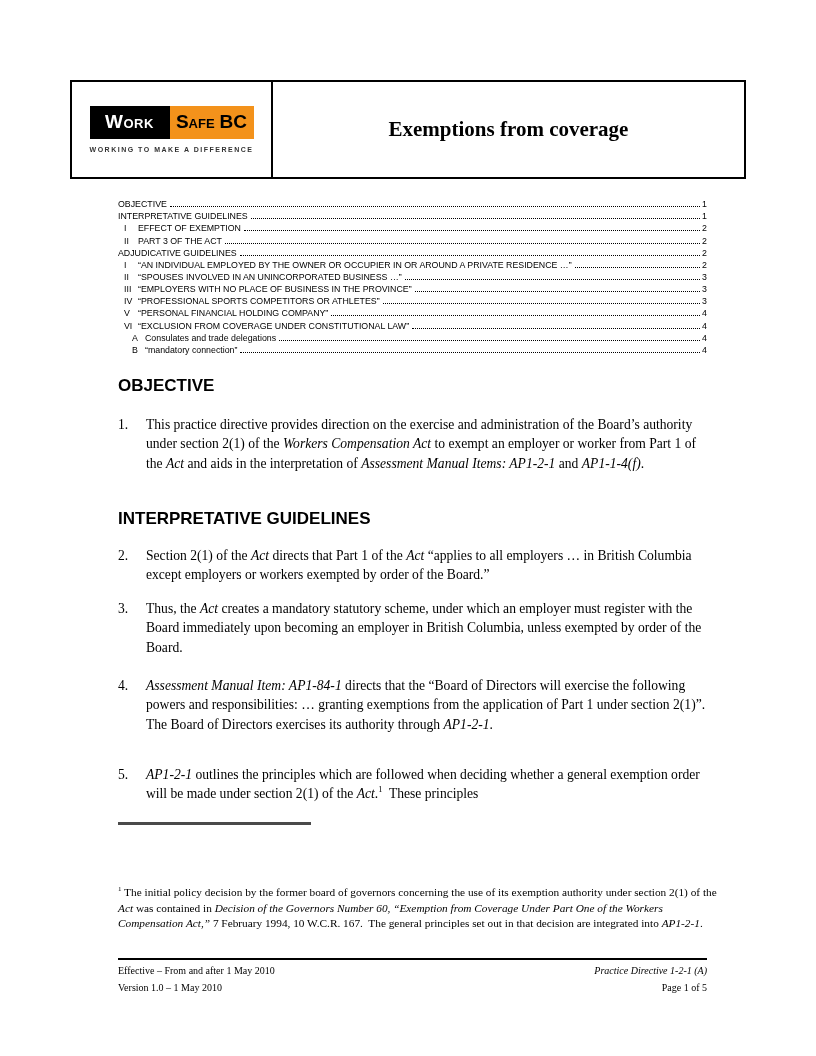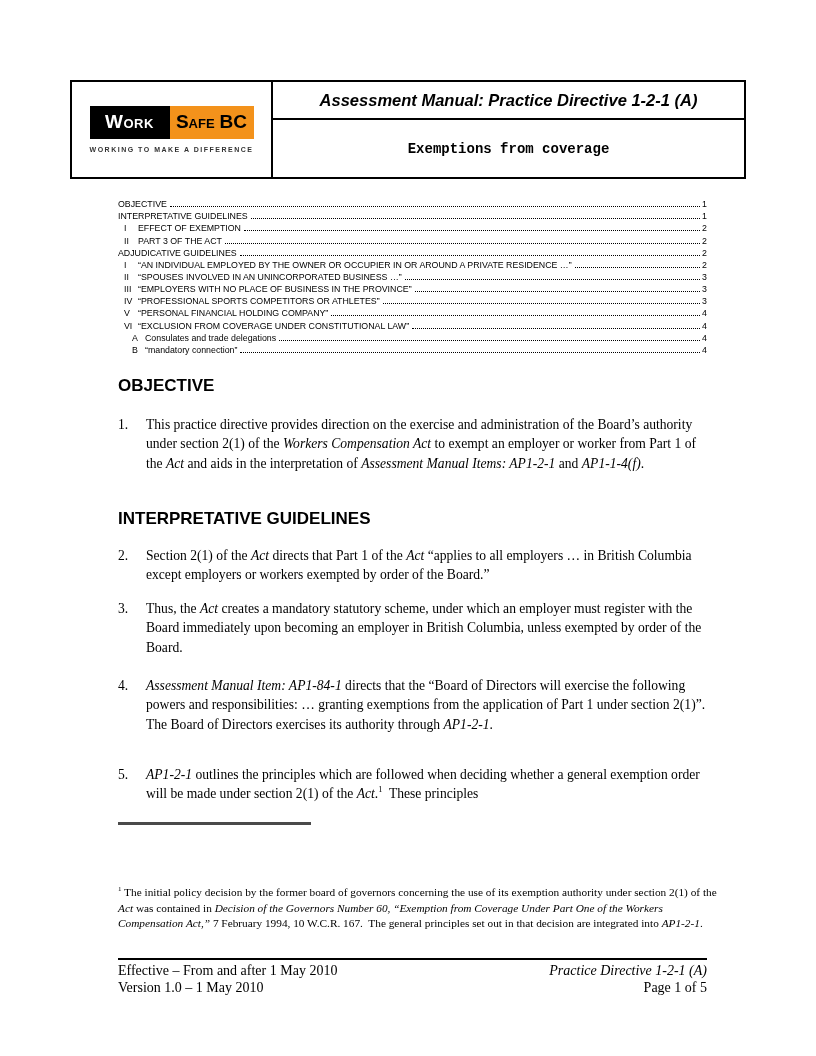--- a/index.html
+++ b/index.html
@@ -41,22 +41,22 @@
   }
   .header-right { flex:1; display:flex; flex-direction:column; }
   .header-title-cell {
     height:38px; border-bottom:2px solid #000;
     display:flex; align-items:center; justify-content:center;
     font-family:"Liberation Sans","DejaVu Sans",sans-serif;
     font-style:italic; font-weight:bold; font-size:16.5px;
   }
   .header-subtitle-cell {
     flex:1; display:flex; align-items:center; justify-content:center;
-    font-family:Liberation Mono, monospace;
-    font-weight:bold; font-size:14px;
+    font-family:Liberation Serif, serif;
+    font-weight:bold; font-size:21px;
   }
 
   
   .toc {
     position:absolute; left:118px; top:197px; width:589px;
     font-family:"Liberation Sans","DejaVu Sans",sans-serif;
     font-size:8.8px; color:#000;
   }
   .toc-row { display:flex; align-items:flex-end; height:12.15px; }
   .toc-num { flex:0 0 14px; }
@@ -85,21 +85,21 @@
   .footnote {
     position:absolute; left:118px; top:885px; width:604px;
     font-size:11.3px; line-height:15.6px; white-space:pre-wrap;
   }
 
   
   .footer-rule { position:absolute; left:118px; top:958px; width:589px; height:1.6px; background:#000; }
   .footer-cols {
     position:absolute; left:118px; top:963px; width:589px;
     display:flex; justify-content:space-between;
-    font-size:14px; line-height:16.5px;
+    font-size:10px; line-height:16.5px;
   }
   .footer-right { text-align:right; }
   .footer-directive { font-style:italic; }
 </style>
 </head>
 <body>
 
 <div class="page">
 
   <div class="header-box">
@@ -107,21 +107,20 @@
       <div class="logo-row">
         <div class="logo-work" style="background: rgb(0, 0, 0);">Work</div>
         <div class="logo-safe-bc" style="background: rgb(243, 146, 27);">
           <span class="logo-safe">Safe</span>
           <span class="logo-bc">BC</span>
         </div>
       </div>
       <div class="logo-tagline">WORKING TO MAKE A DIFFERENCE</div>
     </div>
     <div class="header-right">
-      <div class="header-title-cell">Assessment Manual: Practice Directive 1-2-1 (A)</div>
       <div class="header-subtitle-cell">Exemptions from coverage</div>
     </div>
   </div>
 
   <div class="toc">
       <div class="toc-row level0">
         <span class="toc-label">OBJECTIVE</span>
         <span class="toc-dots"></span>
         <span class="toc-page">1</span>
       </div>

